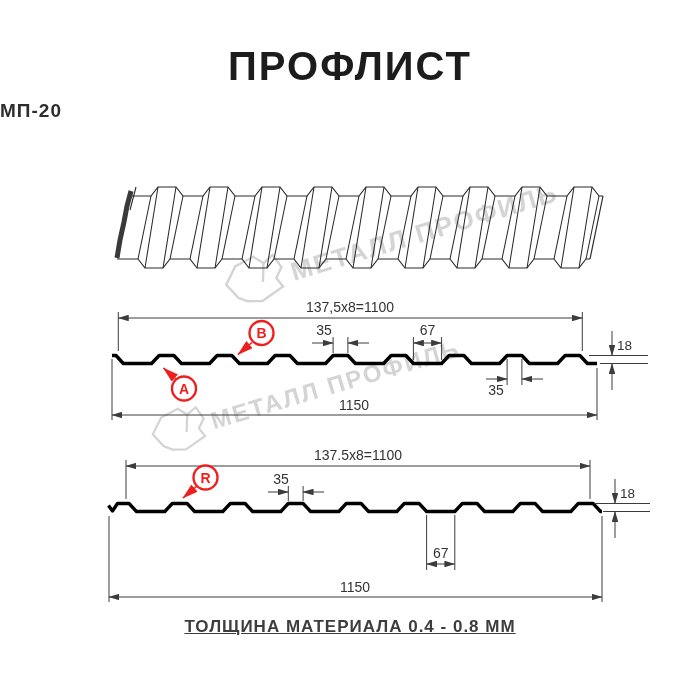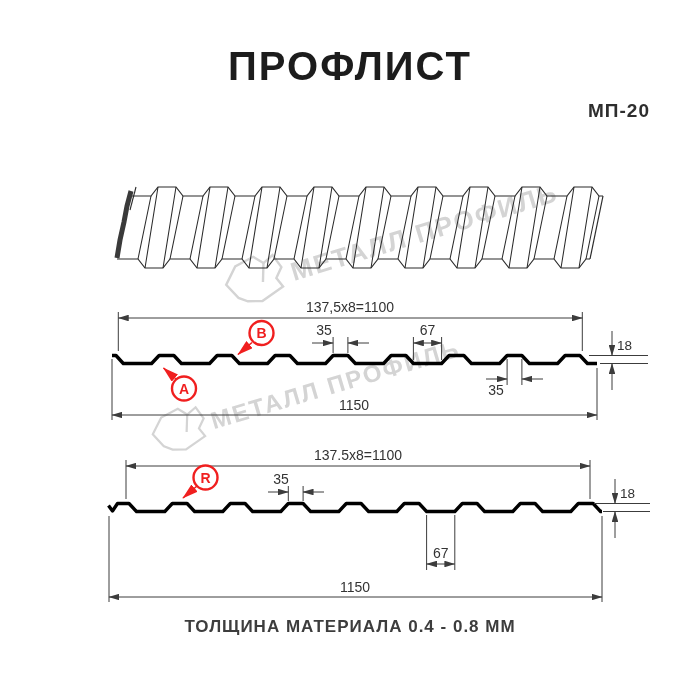--- a/index.html
+++ b/index.html
@@ -1,23 +1,23 @@
 <!DOCTYPE html>
 <html><head>
 <meta charset="utf-8">
 <style>
   html,body{margin:0;padding:0;background:#fff;}
   .page{position:relative;width:700px;height:700px;background:#ffffff;overflow:hidden;
         font-family:"Liberation Sans",sans-serif;}
   .title{position:absolute;top:44px;left:0;width:700px;text-align:center;
          font-size:40px;font-weight:800;letter-spacing:2px;color:#1c1c1c;}
-  .subtitle{position:absolute;top:100px;left:0;width:650px;text-align:right;
+  .subtitle{position:absolute;top:100px;left:0;width:650px;text-align:left;
          font-size:19px;font-weight:700;letter-spacing:1px;color:#2e2e2e;}
   .footer{position:absolute;top:617px;left:0;width:700px;text-align:center;
-         font-size:17px;font-weight:600;letter-spacing:1px;color:#3d3d3d;}
+         font-size:17px;font-weight:600;letter-spacing:1px;color:#3d3d3d;text-decoration:underline;}
   svg{position:absolute;top:0;left:0;}
   .dimtxt{font-size:14px;fill:#333;font-weight:400;}
   .dimtxt-sm{font-size:13.5px;fill:#333;}
   .lbltxt{font-size:14px;font-weight:700;}
   .wmtxt{font-size:26px;font-weight:700;letter-spacing:2px;}
   .wmtxt2{font-size:24px;font-weight:700;letter-spacing:2px;}
 </style>
 </head>
 <body>
 

